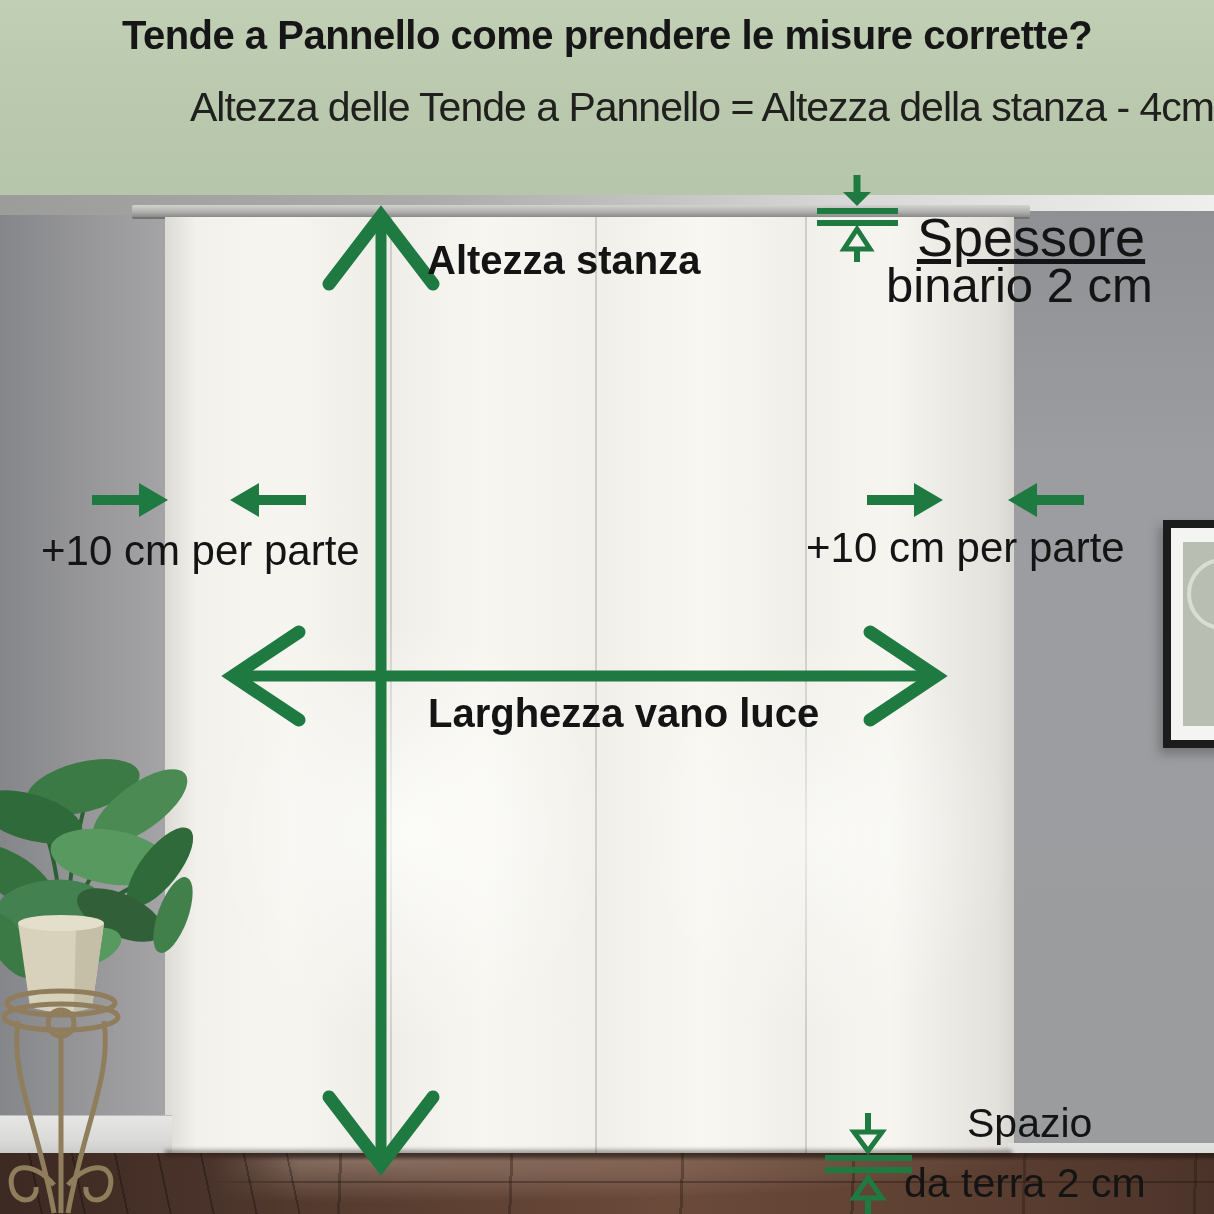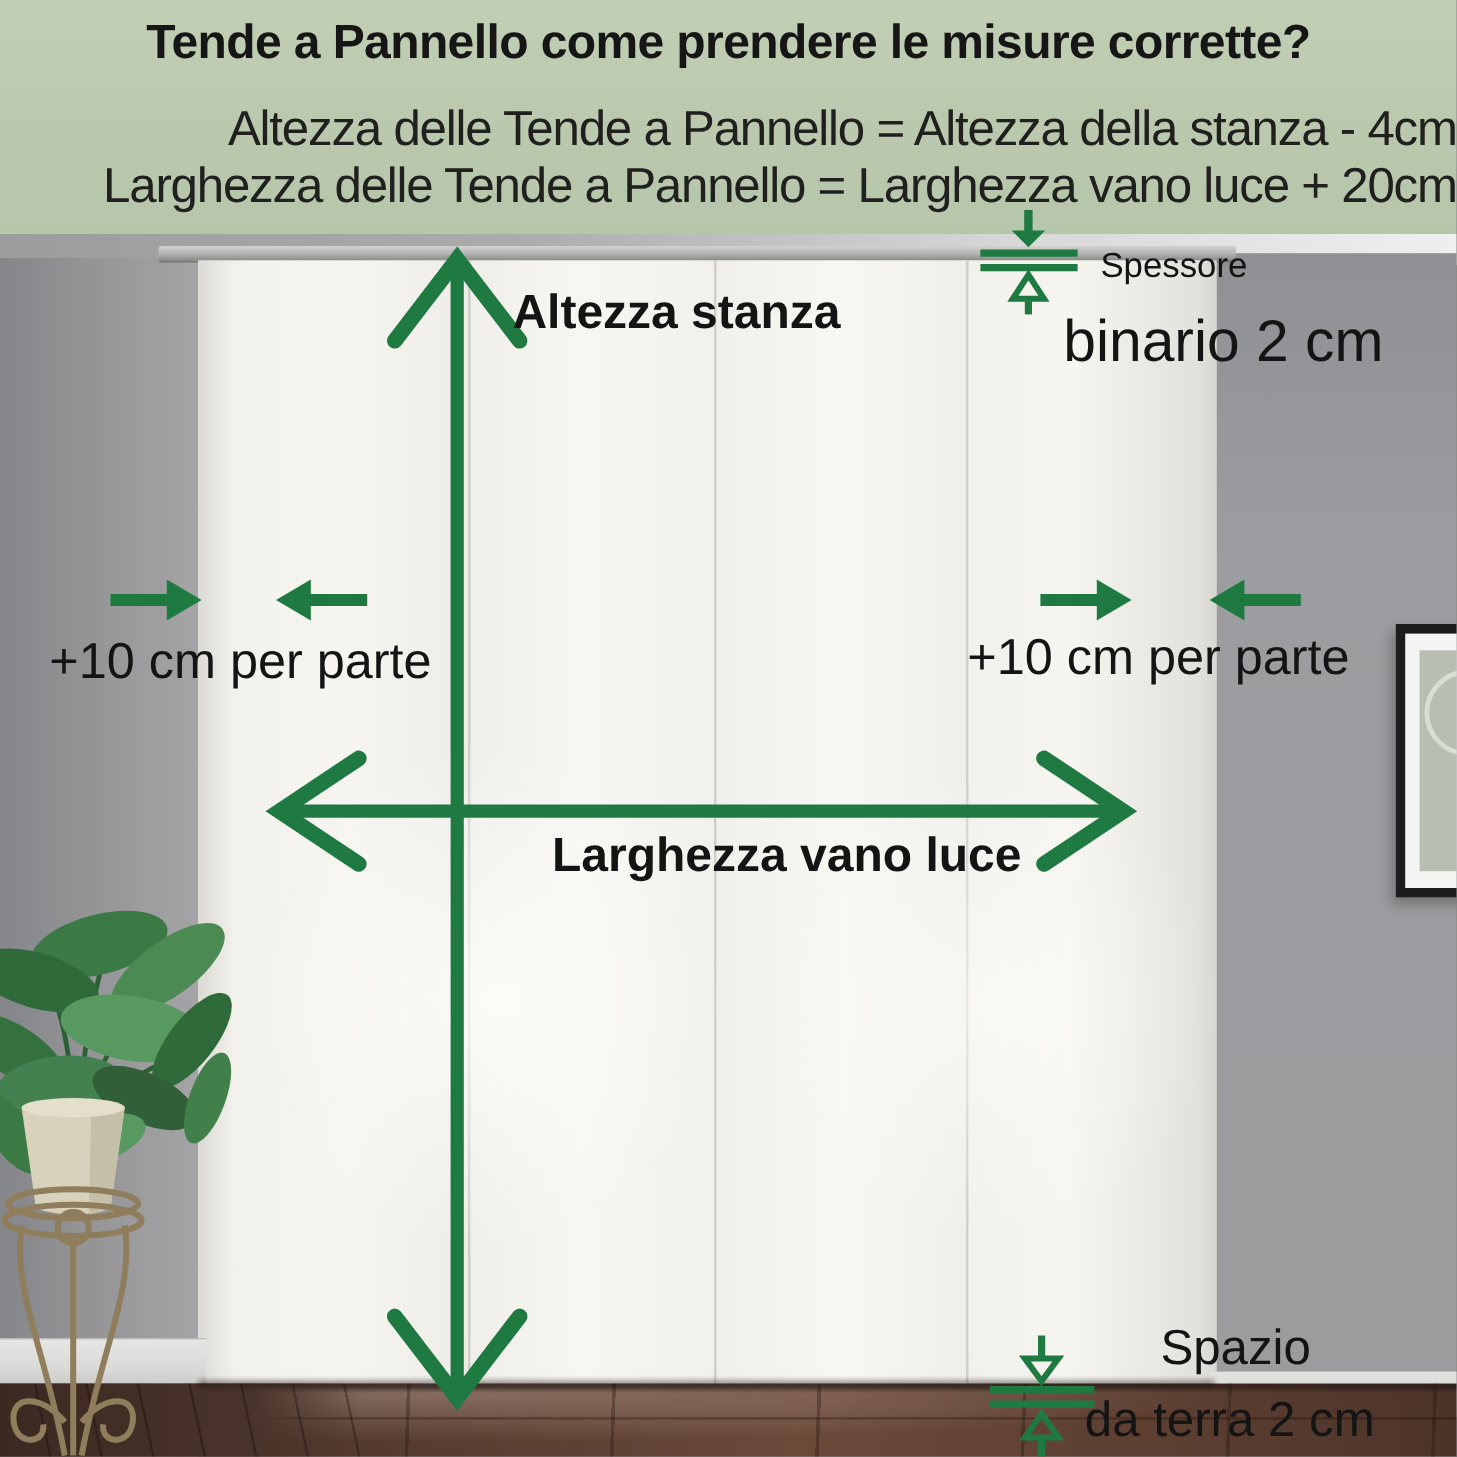--- a/index.html
+++ b/index.html
@@ -100,21 +100,20 @@
   .plant-svg{position:absolute;left:-12px;top:550px;width:236px;height:470px;}
 </style>
 </head>
 <body>
 
 <div class="page">
 
   <div class="header">
     <div class="title">Tende a Pannello come prendere le misure corrette?</div>
     <div class="formula f1">Altezza delle Tende a Pannello = Altezza della stanza - 4cm</div>
-    <div class="formula f2">Larghezza delle Tende a Pannello = Larghezza vano luce + 20cm</div>
   </div>
 
   <div class="scene">
     <div class="ceiling"></div>
     <div class="wall-left"></div>
     <div class="wall-right"></div>
     <div class="rail"></div>
 
     <div class="curtain">
       <div class="panel p1"></div>
@@ -222,21 +221,21 @@
       <line x1="825" y1="1158" x2="912" y2="1158" stroke="#1e7a41" stroke-width="6"></line>
       <line x1="825" y1="1170" x2="912" y2="1170" stroke="#1e7a41" stroke-width="6"></line>
       <line x1="868" y1="1113" x2="868" y2="1132" stroke="#1e7a41" stroke-width="6"></line>
       <polygon points="854,1132 882,1132 868,1151" fill="none" stroke="#1e7a41" stroke-width="5"></polygon>
       <polygon points="868,1178 854,1198 882,1198" fill="none" stroke="#1e7a41" stroke-width="5"></polygon>
       <line x1="868" y1="1199" x2="868" y2="1214" stroke="#1e7a41" stroke-width="6"></line>
     </g>
   </svg>
 
   <div class="lbl bold" style="left:427px;top:238px;font-size:40px;">Altezza stanza</div>
-  <div class="lbl" style="left:917px;top:206px;font-size:29px;">Spessore</div>
+  <div class="lbl" style="left:917px;top:206px;font-size:54px;text-decoration:underline;">Spessore</div>
   <div class="lbl" style="left:886px;top:257px;font-size:49px;">binario 2 cm</div>
   <div class="lbl" style="left:41px;top:527px;font-size:42px;">+10 cm per parte</div>
   <div class="lbl" style="left:806px;top:524px;font-size:42px;">+10 cm per parte</div>
-  <div class="lbl bold" style="left:428px;top:691px;font-size:40px;margin-left:32px;">Larghezza vano luce</div>
+  <div class="lbl bold" style="left:428px;top:691px;font-size:40px;">Larghezza vano luce</div>
   <div class="lbl" style="left:967px;top:1100px;font-size:41px;text-align:center;">Spazio</div>
   <div class="lbl" style="left:904px;top:1160px;font-size:41px;">da terra 2 cm</div>
 
 </div>
 
 </body></html>

